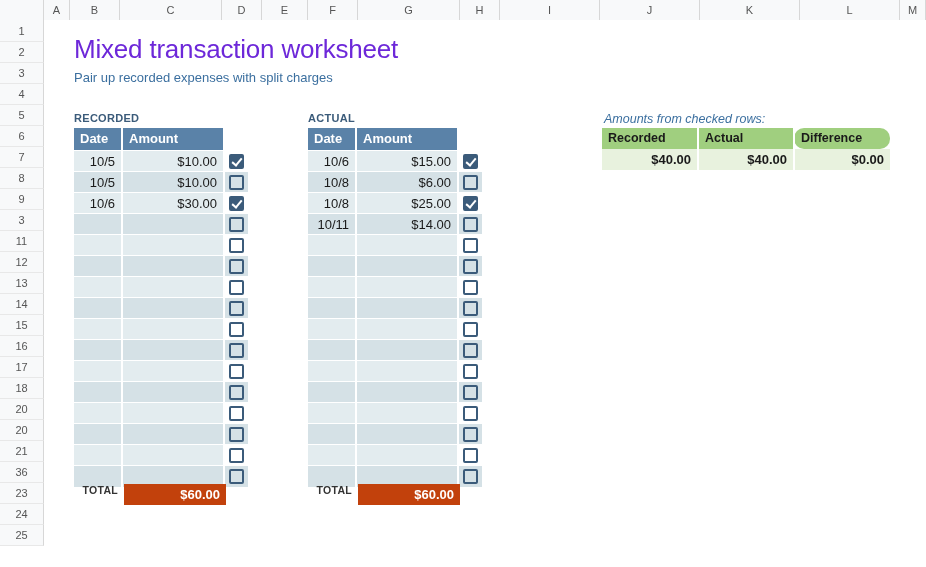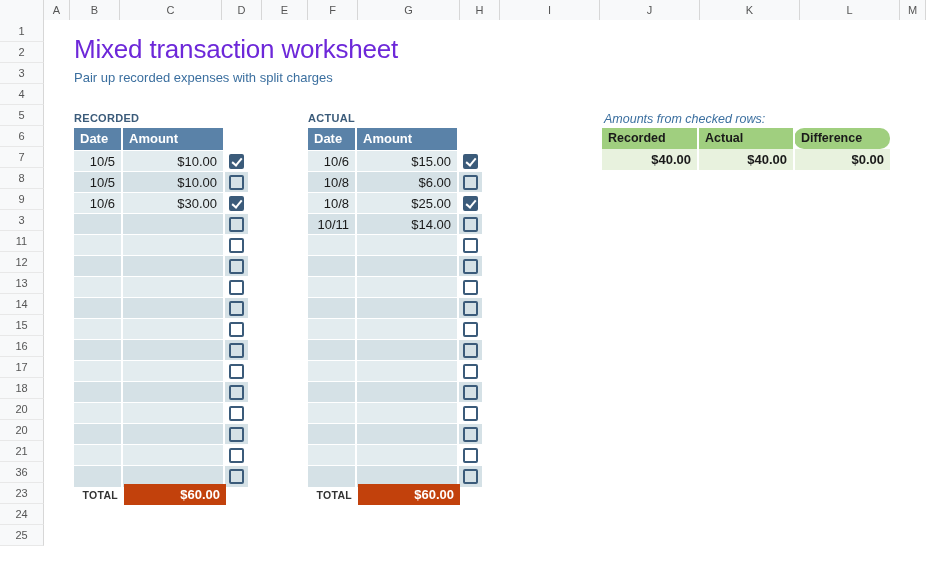--- a/index.html
+++ b/index.html
@@ -160,21 +160,21 @@
     border: solid #fff;
     border-width: 0 2px 2px 0;
     transform: rotate(40deg);
   }
 
   
   .totals {
     position: absolute;
     top: 464px;
     display: flex;
-    align-items: center;
+    align-items: flex-start;
   }
   .totals.recorded { left: 30px; }
   .totals.actual   { left: 264px; }
   .totals .lbl {
     width: 50px;
     font-size: 10.5px;
     font-weight: 600;
     letter-spacing: 0.3px;
     color: #333;
     text-align: right;

